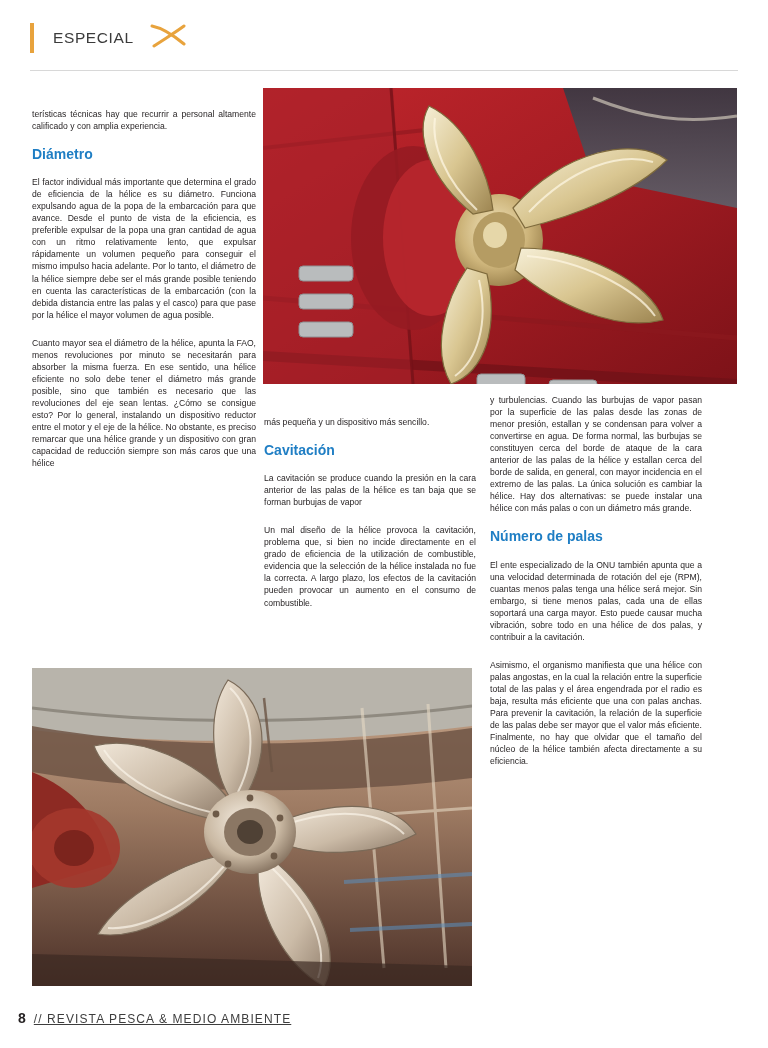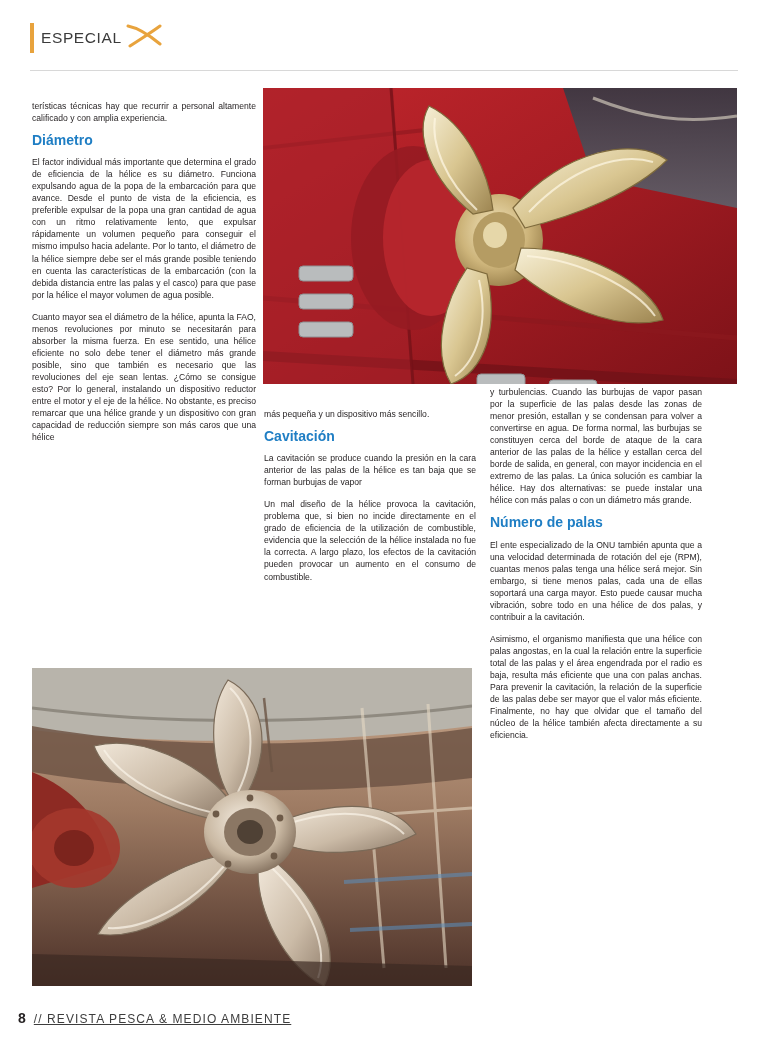--- a/index.html
+++ b/index.html
@@ -20,21 +20,21 @@
   .page-header {
     position: absolute;
     top: 22px;
     left: 30px;
     width: 708px;
     height: 42px;
   }
   .brand {
     display: flex;
     align-items: center;
-    gap: 0px;
+    gap: 12px;
   }
   .brand-bar {
     width: 4px;
     height: 30px;
     background: #e8a33d;
     margin-right: 7px;
   }
   .brand-word {
     font-size: 15.5px;
     letter-spacing: 0.6px;
@@ -56,21 +56,21 @@
 
   
   .col {
     position: absolute;
     font-size: 8.6px;
     line-height: 12.05px;
     text-align: justify;
     color: #231f20;
   }
   .col p {
-    margin: 8px 0 10px 0;
+    margin: 16px 0 10px 0;
   }
   .col p:last-child { margin-bottom: 0; }
 
   .subhead {
     color: #1f7ec4;
     font-size: 14px;
     font-weight: bold;
     margin: 0 0 2px 0;
     text-align: left;
   }

